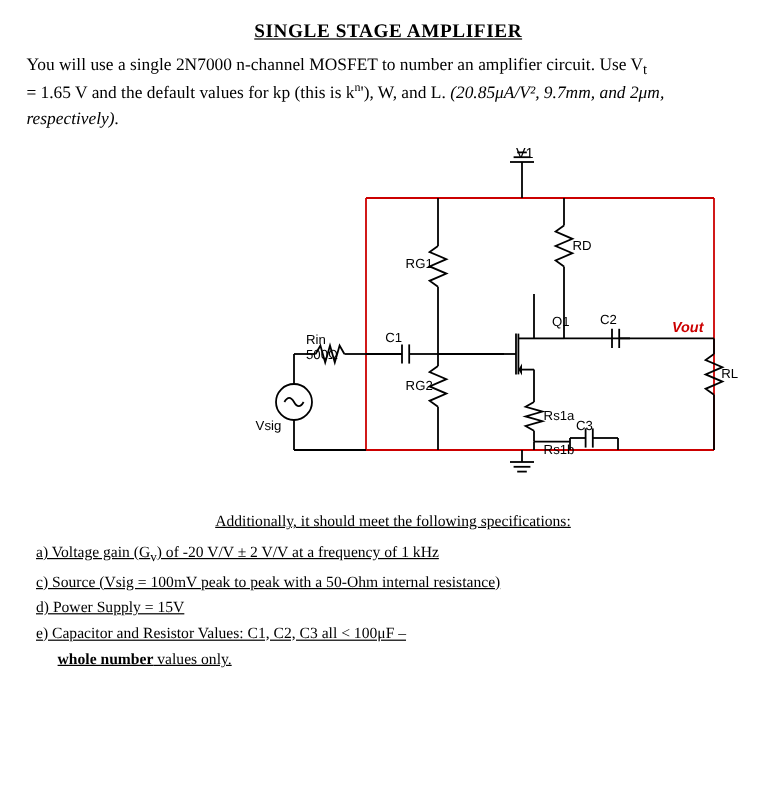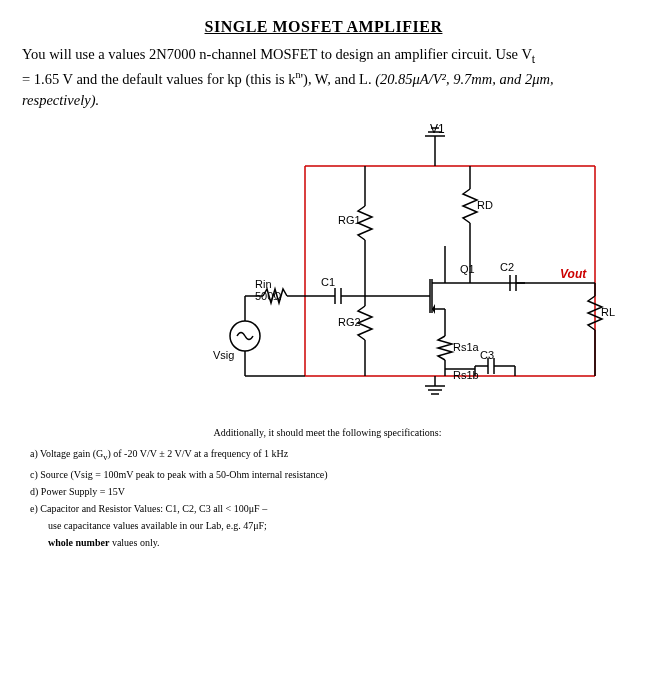--- a/index.html
+++ b/index.html
@@ -30,39 +30,40 @@
     
     .circuit-container {
       display: flex;
       justify-content: flex-end;
       margin: 10px 0 14px 0;
     }
     .circuit-svg {
       display: block;
     }
     .specs {
-      font-size: 10px;
+      font-size: 13px;
       margin-top: 4px;
       line-height: 1.5;
       padding-left: 8px;
+      text-decoration: underline;
     }
     .specs .indent {
       margin-left: 18px;
     }
     .specs p {
       margin-bottom: 2px;
     }
   </style>
 </head>
 <body>
 
-<h1>SINGLE MOSFET AMPLIFIER</h1>
+<h1>SINGLE STAGE AMPLIFIER</h1>
 
 <div class="intro">
-  <span>You will use a values 2N7000 n-channel MOSFET to design an amplifier circuit. Use V</span><sub>t</sub><br>
+  <span>You will use a single 2N7000 n-channel MOSFET to number an amplifier circuit. Use V</span><sub>t</sub><br>
   <span>= 1.65 V and the default values for kp (this is k</span><sup>n</sup><span>'), W, and L.</span> <i>(20.85μA/V², 9.7mm, and 2μm, respectively).</i>
 </div>
 
 <div class="circuit-container">
   <svg class="circuit-svg" width="420" height="290" viewBox="0 0 420 290">
 
     <defs>
       <style>
         .wire { stroke: #000; stroke-width: 1.5; fill: none; }
         .red-wire { stroke: #cc0000; stroke-width: 1.5; fill: none; }
@@ -189,15 +190,14 @@
 
   </svg>
 </div>
 
 <div class="specs">
   <p style="text-align:center; margin-bottom:6px;">Additionally, it should meet the following specifications:</p>
   <p>a) Voltage gain (G<sub>v</sub>) of -20 V/V ± 2 V/V at a frequency of 1 kHz</p>
   <p>c) Source (Vsig = 100mV peak to peak with a 50-Ohm internal resistance)</p>
   <p>d) Power Supply = 15V</p>
   <p>e) Capacitor and Resistor Values: C1, C2, C3 all &lt; 100μF –</p>
-  <p class="indent">use capacitance values available in our Lab, e.g. 47μF;</p>
   <p class="indent"><strong>whole number</strong><span> values only.</span></p>
 </div>
 
 </body></html>

